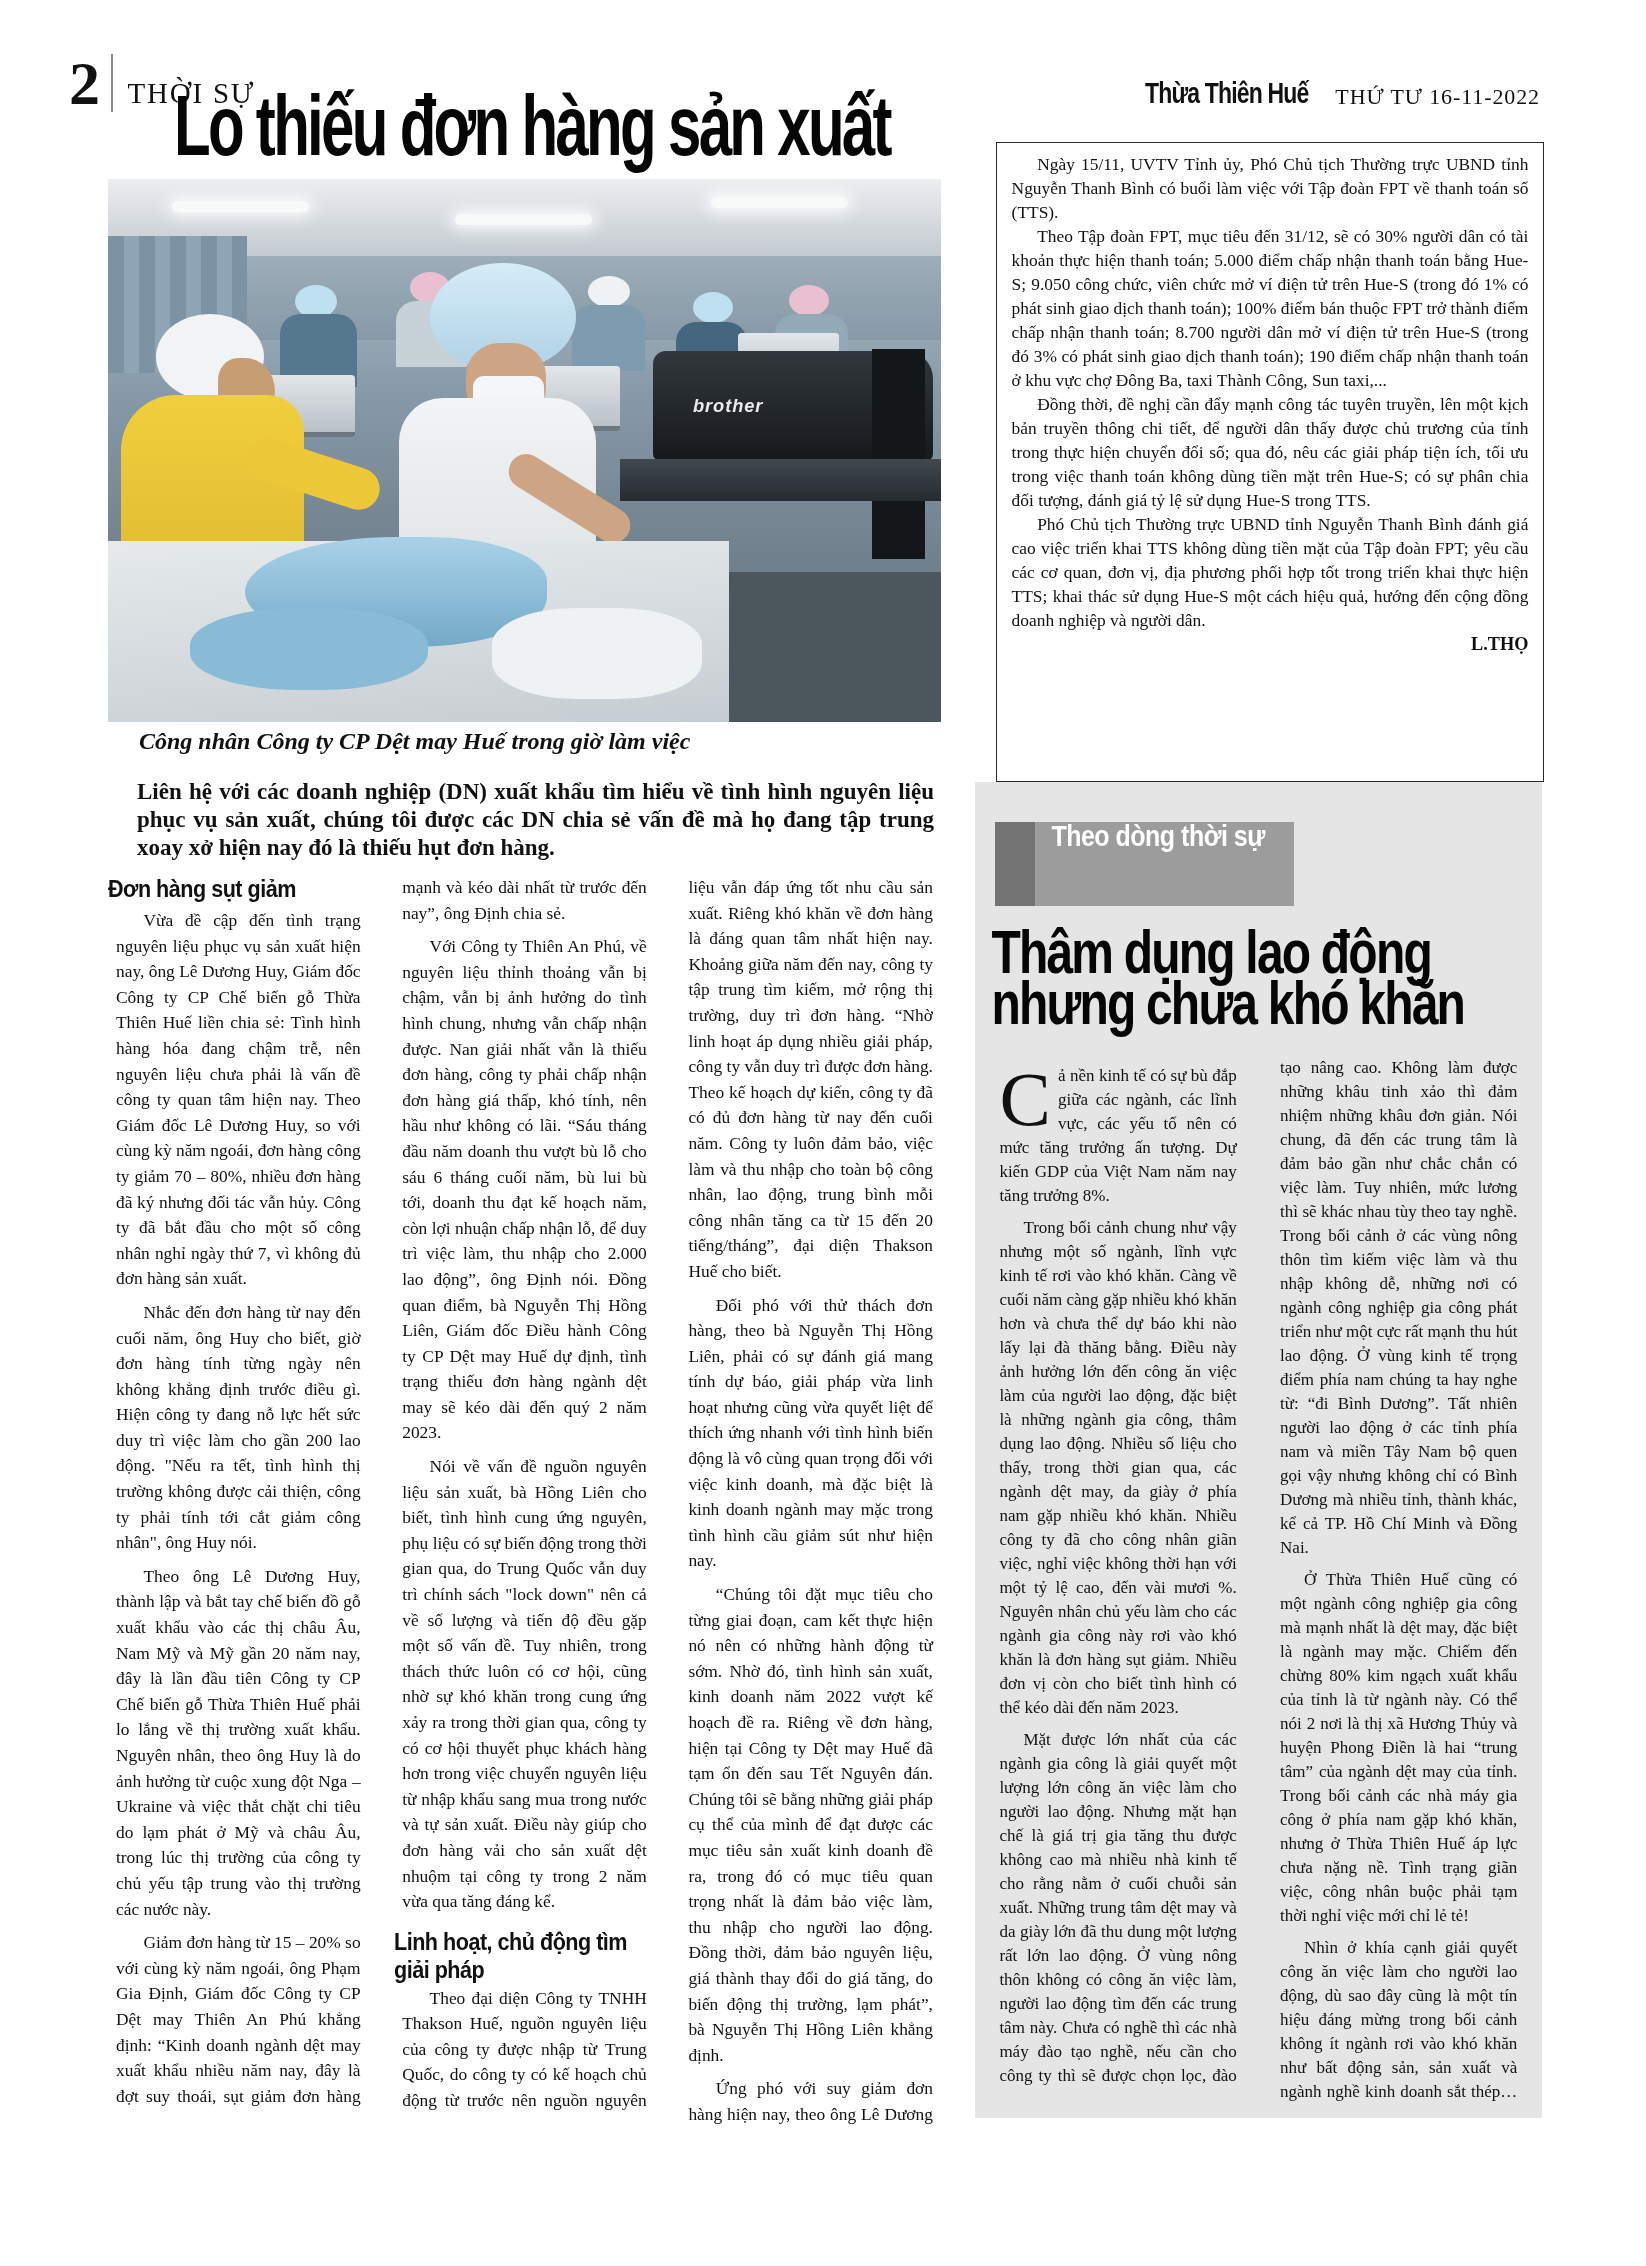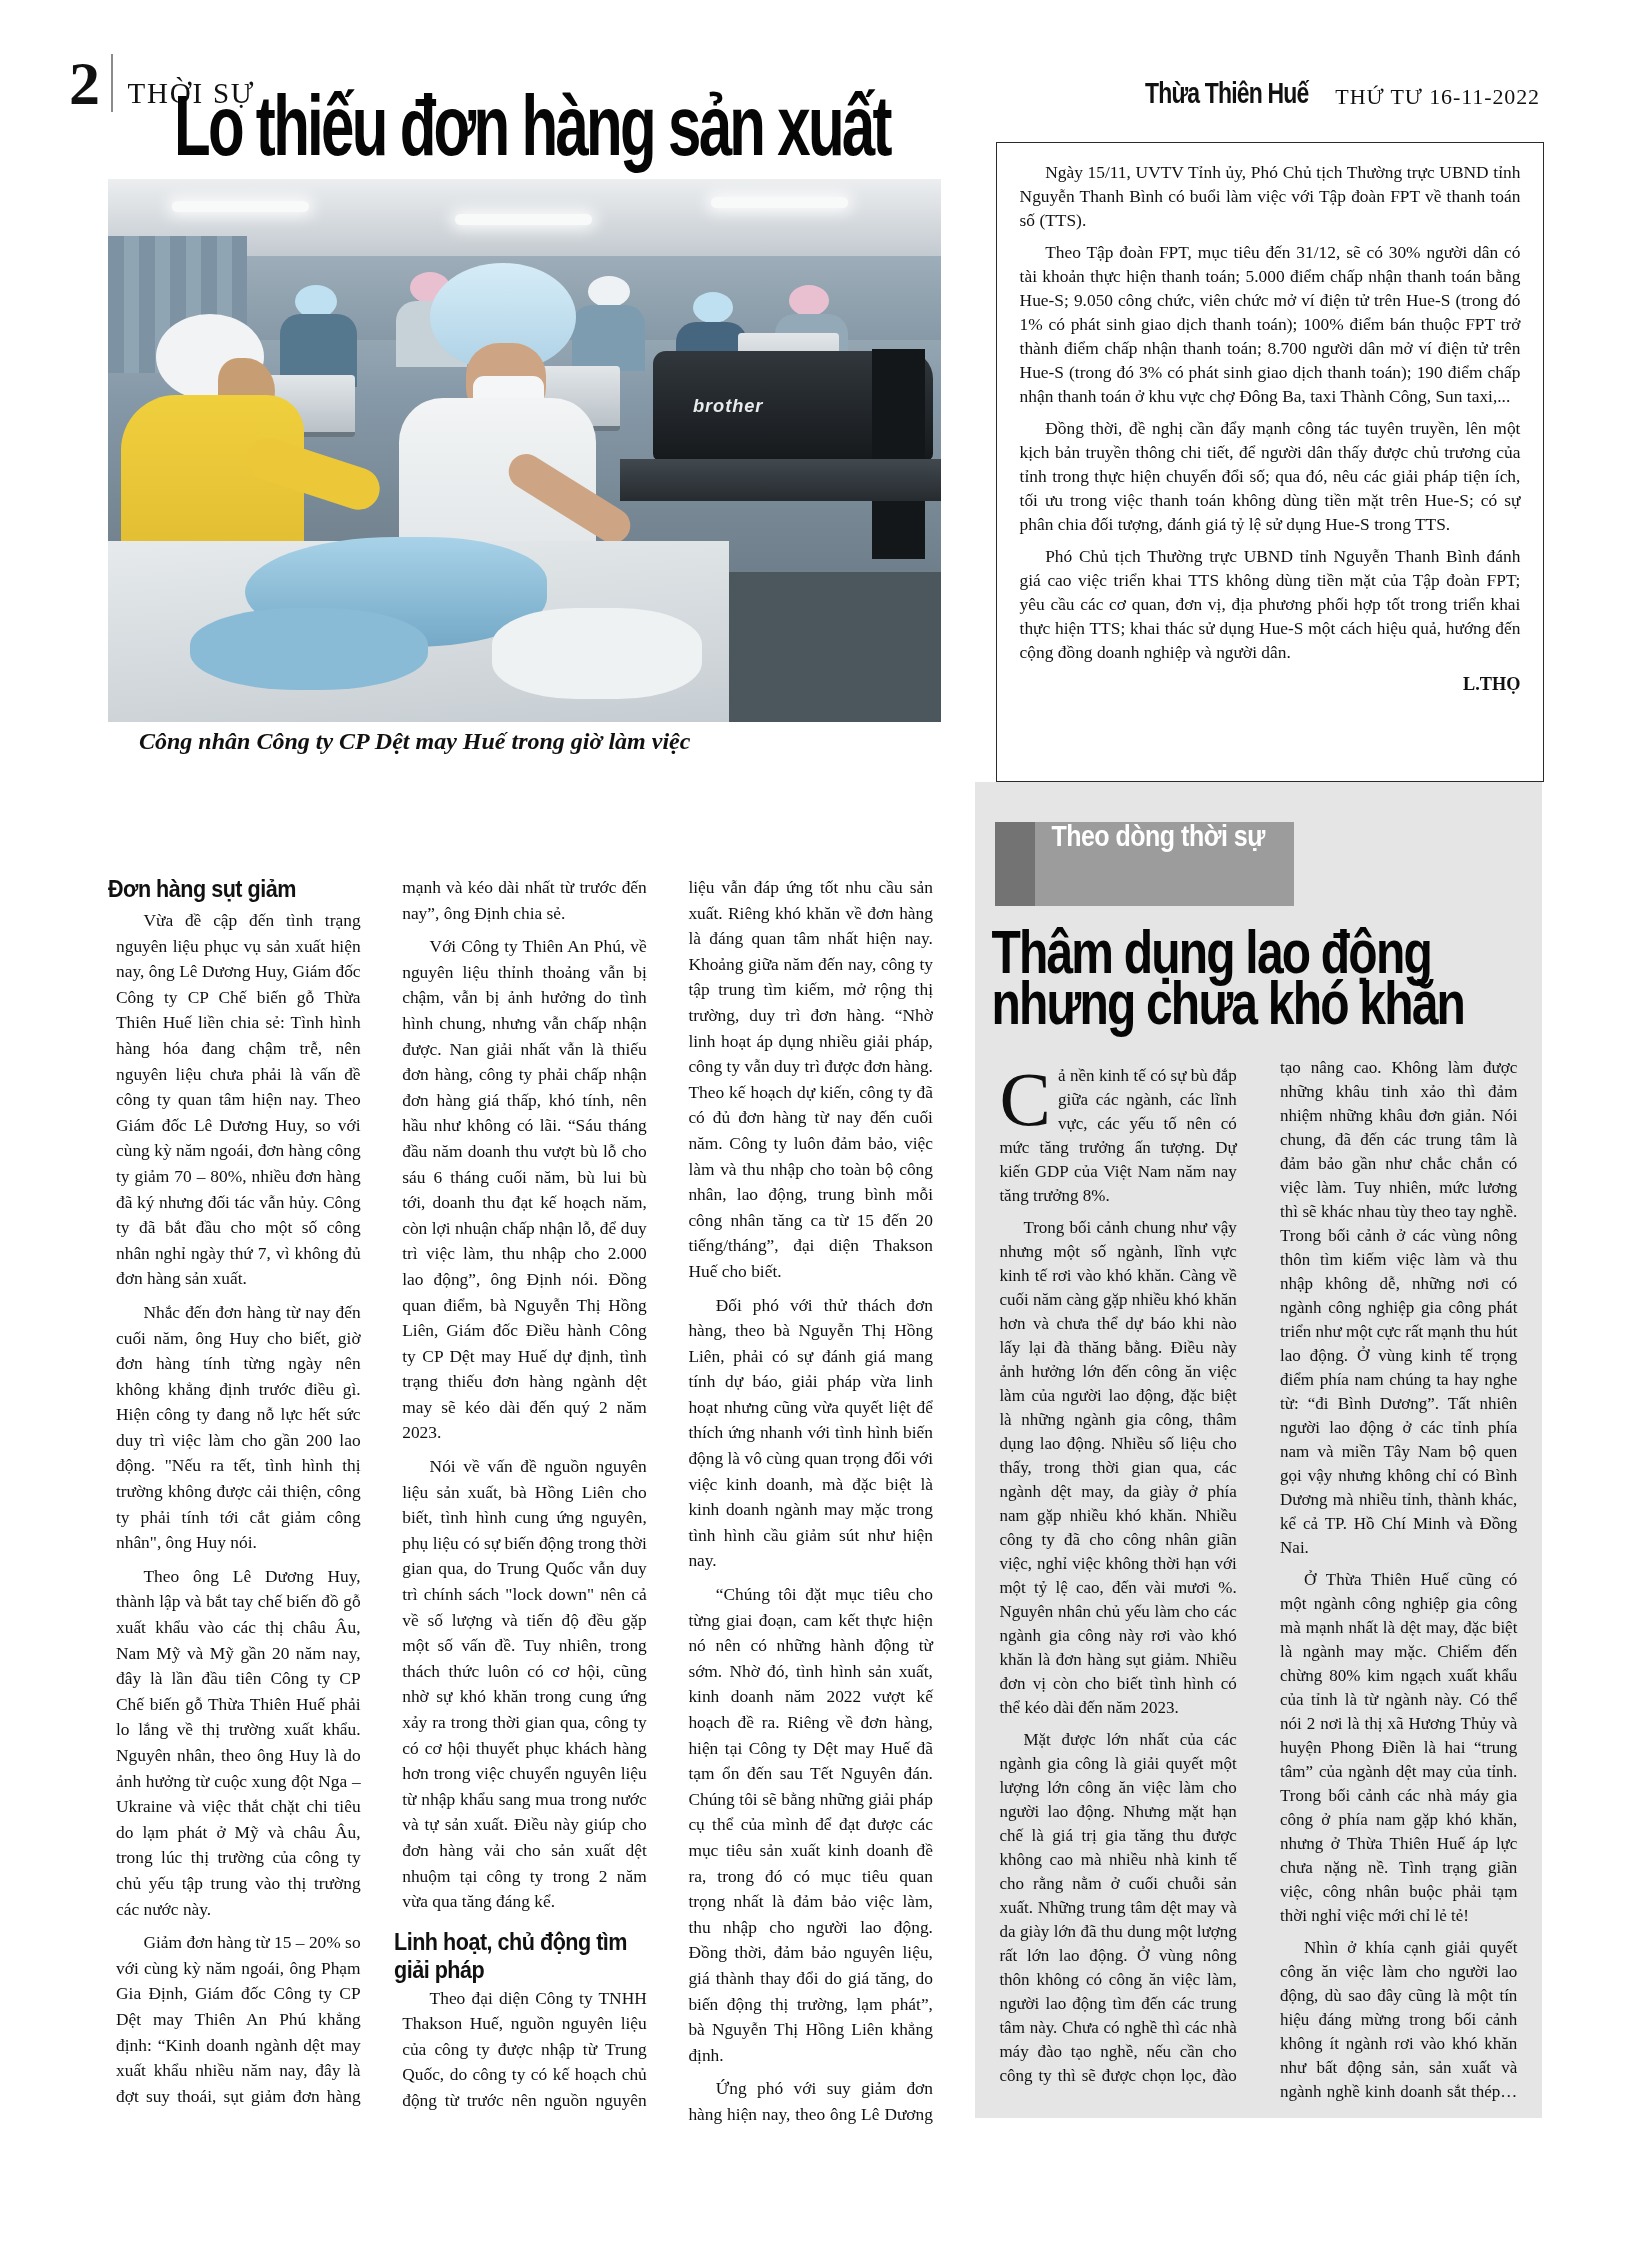--- a/index.html
+++ b/index.html
@@ -54,21 +54,21 @@
   #main-body p.blk-h:first-child{margin-top:0;}
 
   
   #hue-box{left:996px;top:142px;width:548px;height:640px;border:1.8px solid #2b2b2b;
      padding:9.1px 14.6px 0;box-sizing:border-box;background:#fff;}
   #hue-title{height:88px;}
   #hue-title .cond{display:block;font-family:"Liberation Sans",sans-serif;font-weight:bold;
      font-size:33px;line-height:36px;letter-spacing:-0.9px;white-space:nowrap;
      transform:scale(.96,1.2);transform-origin:left top;}
   #hue-body{font-size:17.4px;line-height:24px;text-align:justify;}
-  #hue-body p{margin:8px;text-indent:25.6px;}
+  #hue-body p{margin:0;text-indent:25.6px;}
   .byline-r{margin:3.7px 0 0;text-align:right;font-weight:bold;font-size:18.3px;}
 
   
   #gray-panel{left:975px;top:782px;width:567px;height:1336px;background:#e5e5e5;}
   #kicker{left:20px;top:40px;height:84px;display:flex;}
   .kicker-square{width:40px;height:84px;background:#737373;}
   .kicker-bar{width:259px;height:84px;background:#9c9c9c;display:flex;align-items:flex-start;}
   .kicker-bar span{font-family:"Liberation Sans",sans-serif;font-weight:bold;font-size:25px;
      color:#ffffff;padding-left:16.4px;letter-spacing:-0.5px;transform:scale(1,1.15);transform-origin:left center;}
   #op-headline{left:16.4px;top:137px;width:539px;height:135px;}
@@ -144,20 +144,21 @@
     <div class="ph" style="left:512px;top:280px;width:322px;height:42px;background:linear-gradient(#41494f,#262b2f);"></div>
 
     <div class="ph ph-table"></div>
     <div class="ph" style="left:137px;top:358px;width:302px;height:110px;border-radius:50% 40% 45% 50%;background:linear-gradient(#a8d2e8,#74a9c7);"></div>
     <div class="ph" style="left:82px;top:429px;width:238px;height:82px;border-radius:45%;background:#8abbd6;"></div>
     <div class="ph" style="left:384px;top:429px;width:210px;height:91px;border-radius:40%;background:#eff2f3;"></div>
     <div class="ph" style="left:621px;top:393px;width:212px;height:150px;background:#4c565d;"></div>
   </div>
 
   <div class="abs" id="caption">Công nhân Công ty CP Dệt may Huế trong giờ làm việc</div>
+  <div class="abs" id="lead">Liên hệ với các doanh nghiệp (DN) xuất khẩu tìm hiểu về tình hình nguyên liệu phục vụ sản xuất, chúng tôi được các DN chia sẻ vấn đề mà họ đang tập trung xoay xở hiện nay đó là thiếu hụt đơn hàng.</div>
 
   <div class="abs" id="main-body">
     <p class="blk-h">Đơn hàng sụt giảm</p>
       <p class="blk-p">Vừa đề cập đến tình trạng nguyên liệu phục vụ sản xuất hiện nay, ông Lê Dương Huy, Giám đốc Công ty CP Chế biến gỗ Thừa Thiên Huế liền chia sẻ: Tình hình hàng hóa đang chậm trễ, nên nguyên liệu chưa phải là vấn đề công ty quan tâm hiện nay. Theo Giám đốc Lê Dương Huy, so với cùng kỳ năm ngoái, đơn hàng công ty giảm 70 – 80%, nhiều đơn hàng đã ký nhưng đối tác vẫn hủy. Công ty đã bắt đầu cho một số công nhân nghỉ ngày thứ 7, vì không đủ đơn hàng sản xuất.</p>
       <p class="blk-p">Nhắc đến đơn hàng từ nay đến cuối năm, ông Huy cho biết, giờ đơn hàng tính từng ngày nên không khẳng định trước điều gì. Hiện công ty đang nỗ lực hết sức duy trì việc làm cho gần 200 lao động. "Nếu ra tết, tình hình thị trường không được cải thiện, công ty phải tính tới cắt giảm công nhân", ông Huy nói.</p>
       <p class="blk-p">Theo ông Lê Dương Huy, thành lập và bắt tay chế biến đồ gỗ xuất khẩu vào các thị châu Âu, Nam Mỹ và Mỹ gần 20 năm nay, đây là lần đầu tiên Công ty CP Chế biến gỗ Thừa Thiên Huế phải lo lắng về thị trường xuất khẩu. Nguyên nhân, theo ông Huy là do ảnh hưởng từ cuộc xung đột Nga – Ukraine và việc thắt chặt chi tiêu do lạm phát ở Mỹ và châu Âu, trong lúc thị trường của công ty chủ yếu tập trung vào thị trường các nước này.</p>
       <p class="blk-p">Giảm đơn hàng từ 15 – 20% so với cùng kỳ năm ngoái, ông Phạm Gia Định, Giám đốc Công ty CP Dệt may Thiên An Phú khẳng định: “Kinh doanh ngành dệt may xuất khẩu nhiều năm nay, đây là đợt suy thoái, sụt giảm đơn hàng mạnh và kéo dài nhất từ trước đến nay”, ông Định chia sẻ.</p>
       <p class="blk-p">Với Công ty Thiên An Phú, về nguyên liệu thỉnh thoảng vẫn bị chậm, vẫn bị ảnh hưởng do tình hình chung, nhưng vẫn chấp nhận được. Nan giải nhất vẫn là thiếu đơn hàng, công ty phải chấp nhận đơn hàng giá thấp, khó tính, nên hầu như không có lãi. “Sáu tháng đầu năm doanh thu vượt bù lỗ cho sáu 6 tháng cuối năm, bù lui bù tới, doanh thu đạt kế hoạch năm, còn lợi nhuận chấp nhận lỗ, để duy trì việc làm, thu nhập cho 2.000 lao động”, ông Định nói. Đồng quan điểm, bà Nguyễn Thị Hồng Liên, Giám đốc Điều hành Công ty CP Dệt may Huế dự định, tình trạng thiếu đơn hàng ngành dệt may sẽ kéo dài đến quý 2 năm 2023.</p>
       <p class="blk-p">Nói về vấn đề nguồn nguyên liệu sản xuất, bà Hồng Liên cho biết, tình hình cung ứng nguyên, phụ liệu có sự biến động trong thời gian qua, do Trung Quốc vẫn duy trì chính sách "lock down" nên cả về số lượng và tiến độ đều gặp một số vấn đề. Tuy nhiên, trong thách thức luôn có cơ hội, cũng nhờ sự khó khăn trong cung ứng xảy ra trong thời gian qua, công ty có cơ hội thuyết phục khách hàng hơn trong việc chuyển nguyên liệu từ nhập khẩu sang mua trong nước và tự sản xuất. Điều này giúp cho đơn hàng vải cho sản xuất dệt nhuộm tại công ty trong 2 năm vừa qua tăng đáng kể.</p>
       <p class="blk-h">Linh hoạt, chủ động tìm giải pháp</p>

